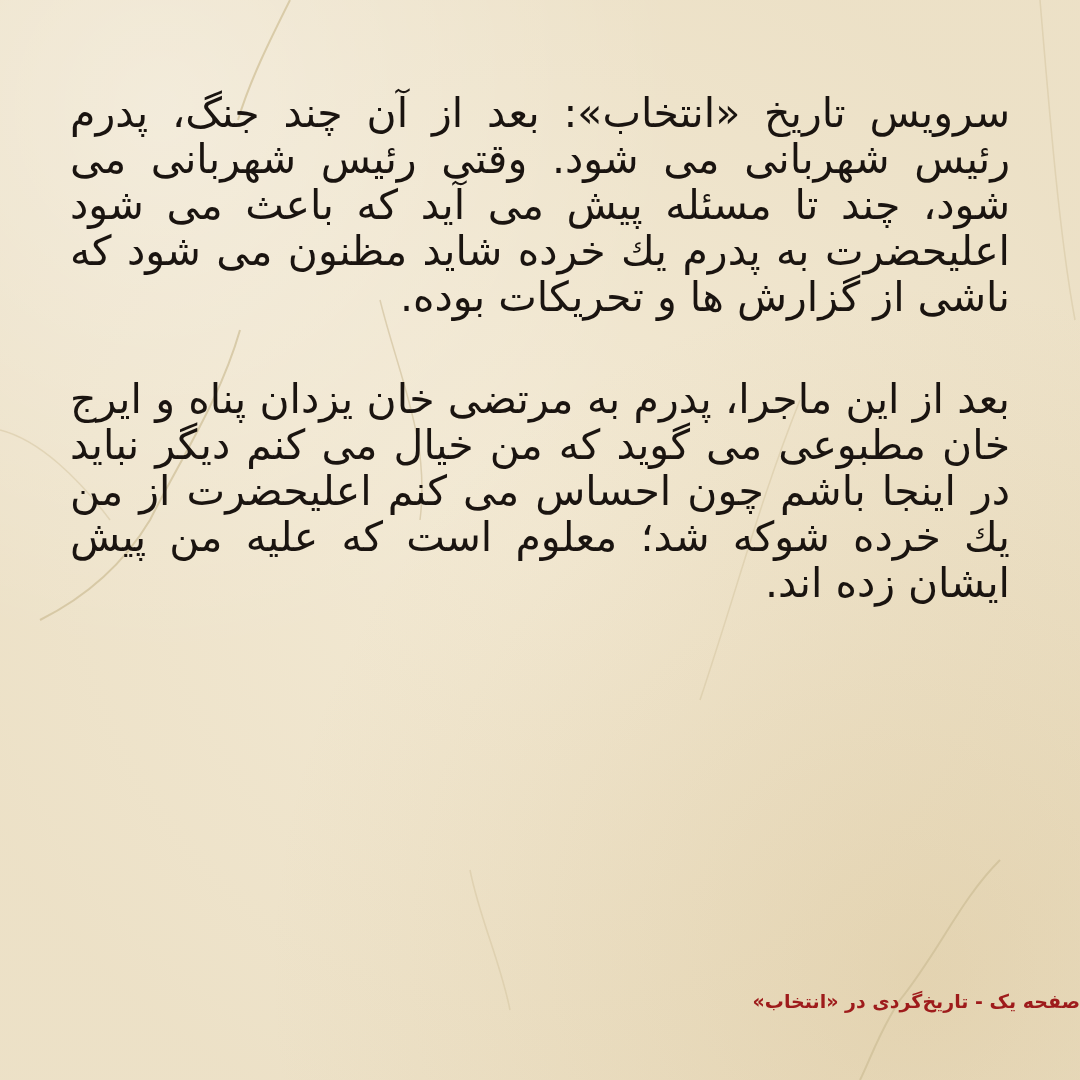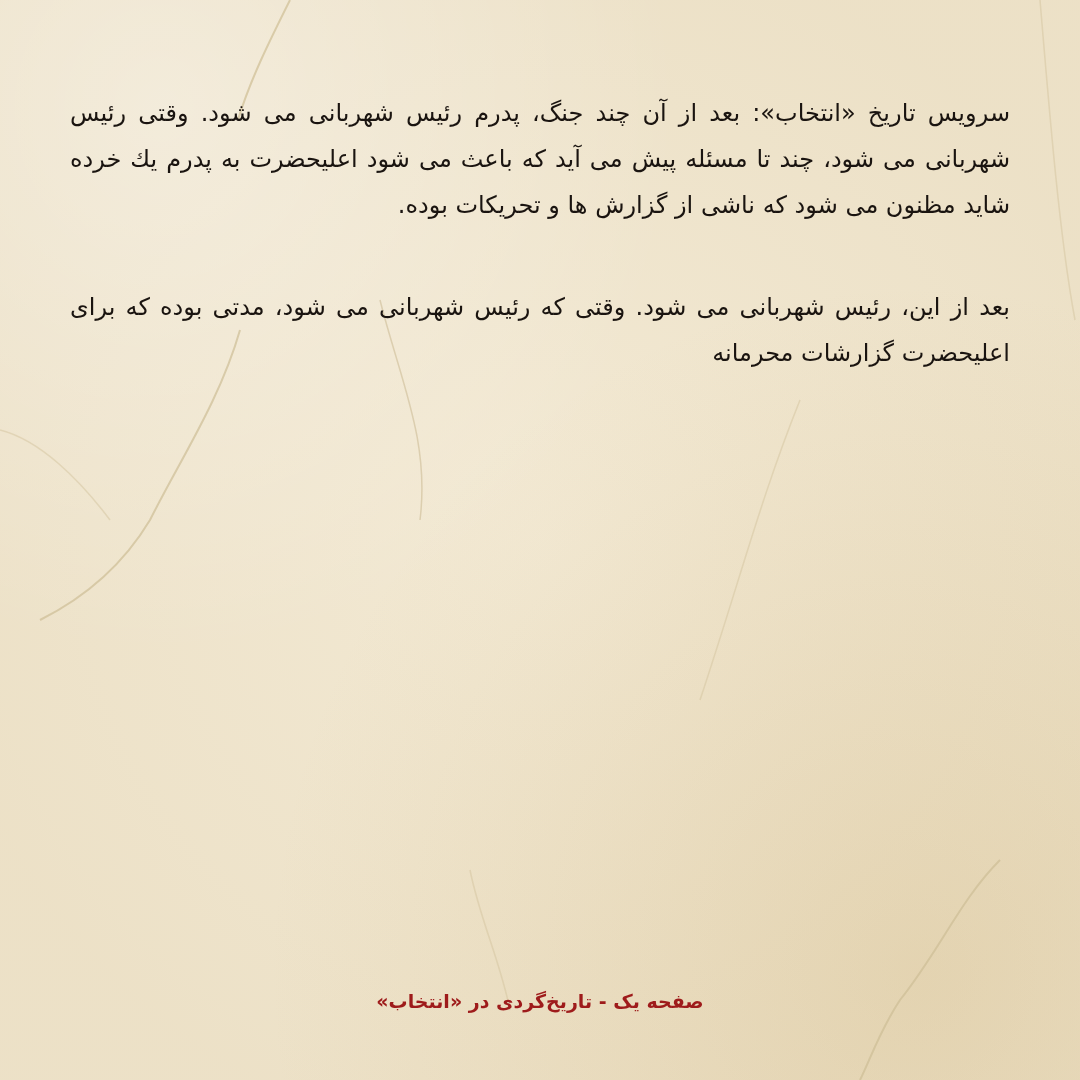--- a/index.html
+++ b/index.html
@@ -13,42 +13,42 @@
       position: relative;
     }
     .crack { position: absolute; pointer-events: none; }
     .page {
       position: absolute; left: 70px; top: 90px; width: 940px;
       direction: rtl; text-align: justify; text-align-last: right;
       font-family: "DejaVu Sans", sans-serif;
       color: #1a1410;
     }
     .para {
-      font-size: 24px; line-height: 46px; margin: 0 0 56px 0;
+      font-size: 41px; line-height: 46px; margin: 0 0 56px 0;
     }
     .para:last-of-type { margin-bottom: 0; }
     .footer {
       position: absolute; left: 0; right: 0; top: 990px;
-      text-align: center; direction: rtl;
+      direction: rtl;
       font-family: "DejaVu Sans", sans-serif; font-weight: bold;
       font-size: 19px; color: #9e1b1b;
     }
   </style>
 </head>
 <body>
 
 <svg class="crack" width="1080" height="1080" viewBox="0 0 1080 1080">
   <path d="M290 0 C 270 40, 250 80, 238 120" stroke="#d9cba8" stroke-width="2" fill="none"></path>
   <path d="M240 330 C 220 400, 180 460, 150 520 C 120 570, 80 600, 40 620" stroke="#cdbd96" stroke-width="2" fill="none" opacity="0.7"></path>
   <path d="M380 300 C 400 380, 430 440, 420 520" stroke="#cdbd96" stroke-width="1.5" fill="none" opacity="0.6"></path>
   <path d="M800 400 C 760 500, 740 580, 700 700" stroke="#d3c39e" stroke-width="1.5" fill="none" opacity="0.5"></path>
   <path d="M1000 860 C 960 900, 940 950, 900 1000 C 880 1030, 870 1060, 860 1080" stroke="#cdbd96" stroke-width="2" fill="none" opacity="0.7"></path>
   <path d="M0 430 C 40 440, 80 480, 110 520" stroke="#d3c39e" stroke-width="1.5" fill="none" opacity="0.5"></path>
   <path d="M470 870 C 480 920, 500 960, 510 1010" stroke="#d3c39e" stroke-width="1.5" fill="none" opacity="0.5"></path>
   <path d="M1040 0 C 1050 120, 1060 240, 1075 320" stroke="#d3c39e" stroke-width="1.5" fill="none" opacity="0.5"></path>
 </svg>
 
 <main class="page">
   <p class="para">سرویس تاریخ «انتخاب»: بعد از آن چند جنگ، پدرم رئیس شهربانی  می شود. وقتی رئیس شهربانی می شود، چند تا مسئله پیش می آید که باعث می شود اعلیحضرت به پدرم یك خرده شاید مظنون می شود که ناشی از گزارش ها و تحریکات بوده.</p>
-  <p class="para">بعد از این، رئیس شهربانی می شود. وقتی که رئیس شهربانی می شود، مدتی بوده که برای اعلیحضرت گزارشات محرمانه</p>
+  <p class="para">بعد از این ماجرا، پدرم به مرتضی خان یزدان پناه و ایرج خان مطبوعی می گوید که من خیال می کنم دیگر نباید در اینجا باشم چون احساس می کنم اعلیحضرت از من یك خرده شوکه شد؛ معلوم است که علیه من پیش ایشان زده اند.</p>
 </main>
 
 <div class="footer">صفحه یک - تاریخ‌گردی در «انتخاب»</div>
 
 </body></html>

